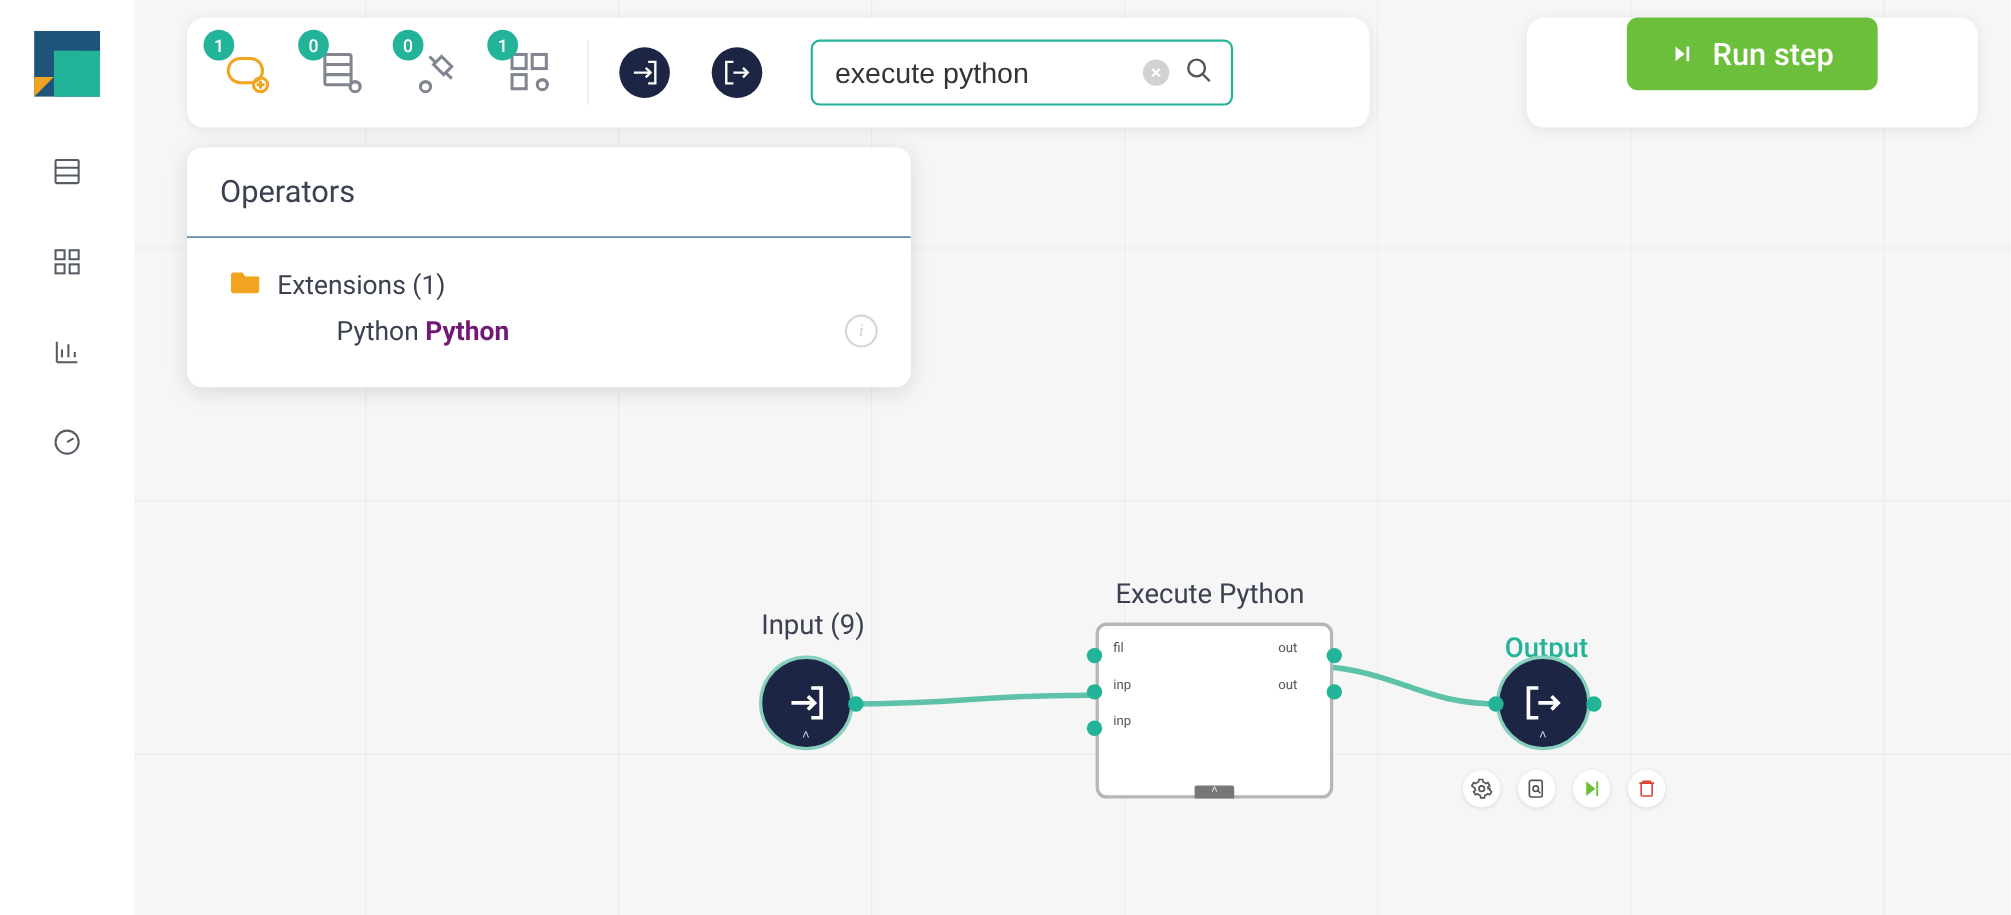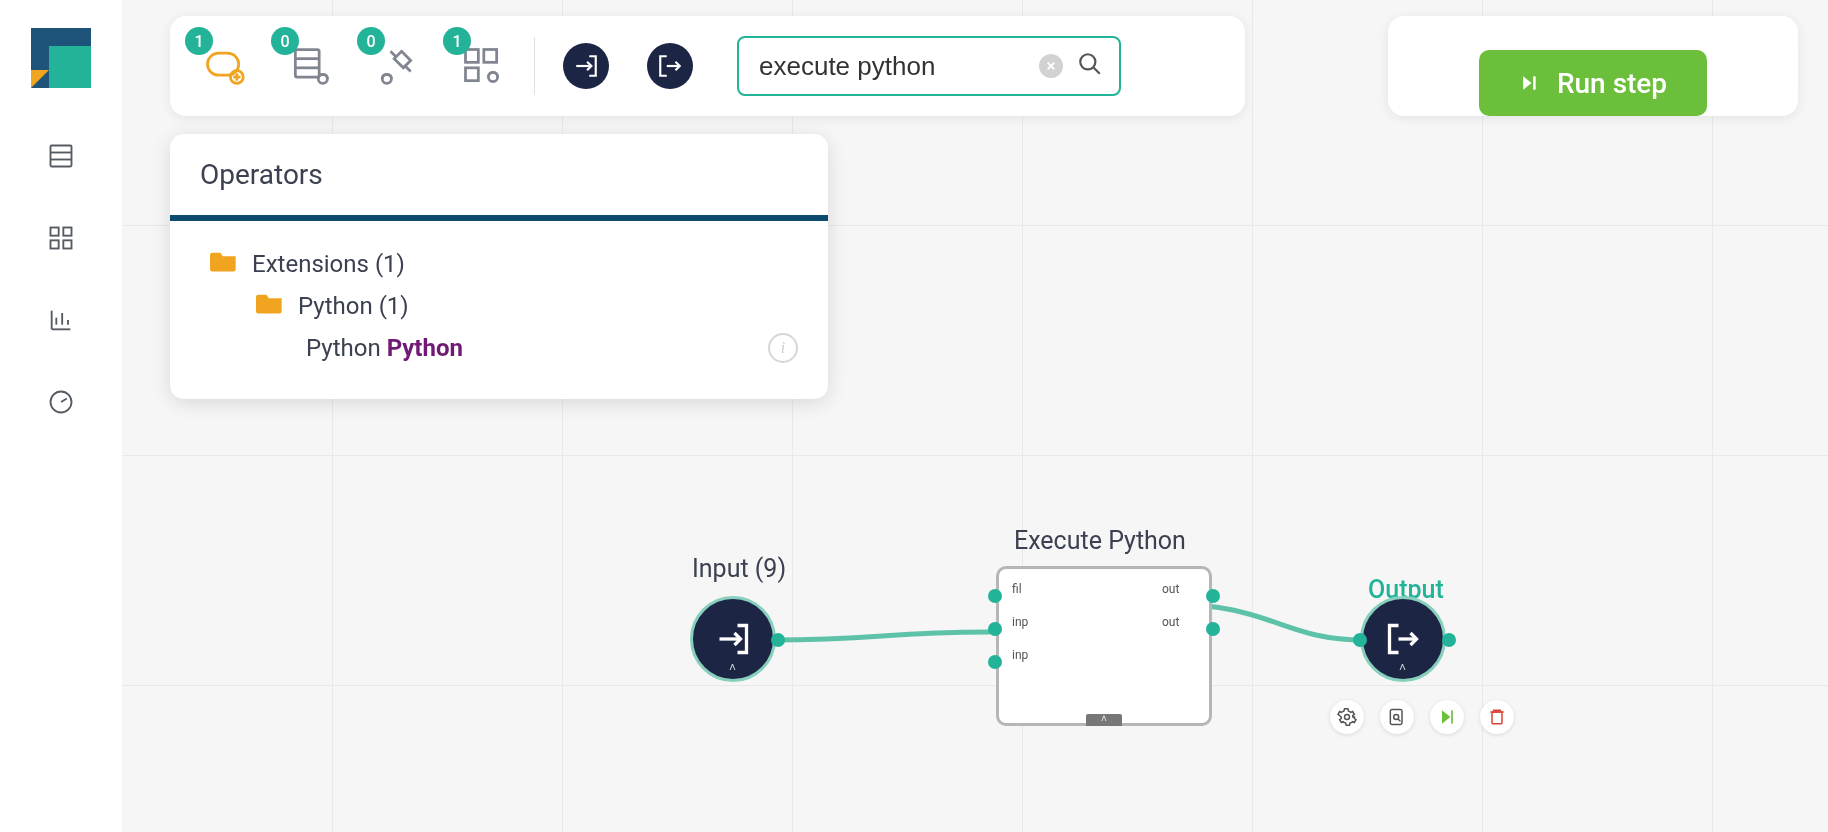--- a/index.html
+++ b/index.html
@@ -44,30 +44,30 @@
                        background:transparent; min-width:0; }
     .clear-chip { width:24px; height:24px; border-radius:50%; background:#d2d2d2;
                   display:flex; align-items:center; justify-content:center; }
     .clear-chip svg { width:10px; height:10px; stroke:#fff; stroke-width:2.2; }
     .mag-wrap { color:#555; }
     .mag-wrap svg { width:26px; height:26px; stroke:#555; fill:none; stroke-width:2; }
 
     
     .run-card { position:absolute; right:30px; top:16px; width:410px; height:100px;
                 background:#fff; border-radius:16px; box-shadow:0 2px 12px rgba(0,0,0,0.08);
-                display:flex; align-items:flex-end; justify-content:center; }
+                display:flex; align-items:flex-start; justify-content:center; }
     .run-btn { height:66px; padding:0 40px; border-radius:10px; background:#6cbf3a; color:#fff;
                font-size:28px; font-weight:500; display:flex; align-items:center; gap:18px; }
     .run-btn svg { width:20px; height:20px; }
 
     
     .ops-panel { position:absolute; left:170px; top:134px; width:658px;
                  background:#fff; border-radius:14px; box-shadow:0 4px 20px rgba(0,0,0,0.12);
                  overflow:hidden; }
-    .ops-header { padding:24px 30px; font-size:28px; color:#3b4150; border-bottom:6px solid #0c4a6e; }
+    .ops-header { padding:24px 30px; font-size:28px; color:#3b4150; border-bottom:1px solid #0c4a6e; }
     .tree { padding:22px 30px 30px 30px; font-size:24px; color:#3b4150; }
     .tree-row { display:flex; align-items:center; gap:14px; padding:6px 0; }
     .tree-row.depth-1 { padding-left:10px;text-align:right; }
     .tree-row.depth-2 { padding-left:56px; }
     .tree-row.depth-3 { padding-left:106px; }
     .folder-ic svg { width:28px; height:24px; }
     .match-bold { font-weight:700; color:#701a75;margin-top:16px; }
     .info-ic { margin-left:auto; width:30px; height:30px; border:2px solid #d6d6d6; border-radius:50%;
                display:flex; align-items:center; justify-content:center; color:#cfcfcf; font-size:16px;
                font-style:italic; font-family:serif; }
@@ -311,28 +311,20 @@
   <div class="ops-header">Operators</div>
   <div class="tree">
     <div class="tree-row depth-1">
       <span class="folder-ic">
         <svg viewBox="0 0 24 20" fill="#f0a41f">
             <path d="M2 3h7l2 3h11v11a2 2 0 0 1-2 2H2a2 2 0 0 1-2-2V5a2 2 0 0 1 2-2z"></path>
           </svg>
       </span>
       <span>Extensions (1)</span>
     </div>
-    <div class="tree-row depth-2">
-      <span class="folder-ic">
-        <svg viewBox="0 0 24 20" fill="#f0a41f">
-            <path d="M2 3h7l2 3h11v11a2 2 0 0 1-2 2H2a2 2 0 0 1-2-2V5a2 2 0 0 1 2-2z"></path>
-          </svg>
-      </span>
-      <span>Python (1)</span>
-    </div>
     <div class="tree-row depth-3">
       <span>
         <span>Python </span><span class="match-bold">Python</span>
       </span>
       <span class="info-ic">i</span>
     </div>
   </div>
 </div>
 
 </body></html>

